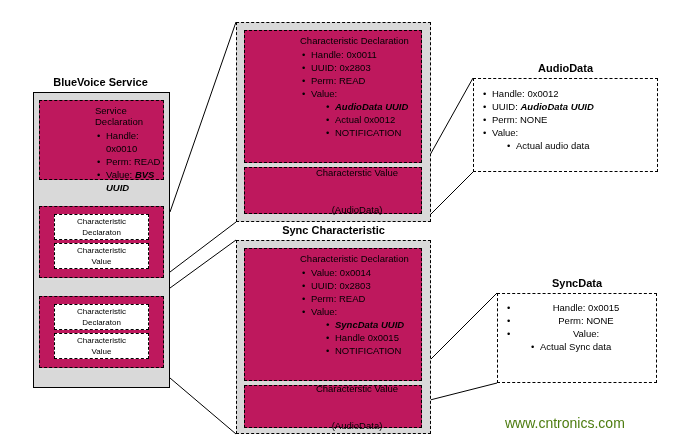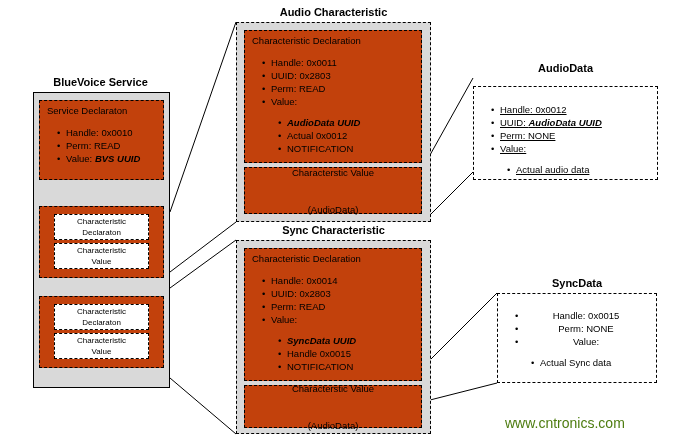--- a/index.html
+++ b/index.html
@@ -41,32 +41,33 @@
   .outer-solid {
     border: 1px solid #000;
     background: #d9d9d9;
   }
   .outer-dash {
     border: 1px dashed #000;
     background: #d9d9d9;
   }
   .inner-dash {
     border: 1px dashed #000;
-    background: #c2410c;
+    background: #be185d;
+    padding-left: 48px;
   }
   .plain-dash {
     border: 1px dashed #000;
     background: #ffffff;
   }
   .hdr {
     font-size: 9.5px;
     padding: 4px 0 2px 7px;
   }
   ul.bul {
-    margin: 8px;
+    margin: 0;
     padding: 0 0 0 18px;
     list-style: none;
   }
   ul.bul > li {
     font-size: 9.5px;
     line-height: 13px;
     position: relative;
   }
   ul.bul > li:before {
     content: "\2022";
@@ -140,21 +141,21 @@
 
     <line x1="430" y1="360" x2="497" y2="293" stroke="#000" stroke-width="1"></line>
     <line x1="430" y1="400" x2="497" y2="383" stroke="#000" stroke-width="1"></line>
   </svg>
 
   <div class="title" style="left:28px; top:76px; width:145px;">BlueVoice Service</div>
 
   <div class="box outer-solid" style="left:33px; top:92px; width:137px; height:296px;"></div>
 
   <div class="box inner-dash" style="left:39px; top:100px; width:125px; height:80px;">
-    <div class="hdr">Service Declaraton</div>
+    <div class="hdr">Service Declaration</div>
     <ul class="bul">
       <li>Handle: 0x0010</li>
       <li>Perm: READ</li>
       <li><span>Value: </span><span class="bi">BVS UUID</span></li>
     </ul>
   </div>
 
   <div class="box inner-dash" style="left:39px; top:206px; width:125px; height:72px;">
     <div class="box plain-dash" style="left:14px; top:7px; width:95px; height:26px;">
       <div class="small-center">
@@ -178,21 +179,20 @@
       </div>
     </div>
     <div class="box plain-dash" style="left:14px; top:36px; width:95px; height:26px;">
       <div class="small-center">
         <span>Characteristic</span>
         <span>Value</span>
       </div>
     </div>
   </div>
 
-  <div class="title" style="left:236px; top:6px; width:195px;">Audio Characteristic</div>
 
   <div class="box outer-dash" style="left:236px; top:22px; width:195px; height:200px;"></div>
 
   <div class="box inner-dash" style="left:244px; top:30px; width:178px; height:133px;">
     <div class="hdr">Characteristic Declaration</div>
     <ul class="bul">
       <li>Handle: 0x0011</li>
       <li>UUID: 0x2803</li>
       <li>Perm: READ</li>
       <li>Value:</li>
@@ -211,42 +211,42 @@
     </div>
   </div>
 
   <div class="title" style="left:236px; top:224px; width:195px;">Sync Characteristic</div>
 
   <div class="box outer-dash" style="left:236px; top:240px; width:195px; height:194px;"></div>
 
   <div class="box inner-dash" style="left:244px; top:248px; width:178px; height:133px;">
     <div class="hdr">Characteristic Declaration</div>
     <ul class="bul">
-      <li>Handle: 0x0014</li>
+      <li>Value: 0x0014</li>
       <li>UUID: 0x2803</li>
       <li>Perm: READ</li>
       <li>Value:</li>
     </ul>
     <ul class="bul2" style="padding-left:42px;">
       <li class="bi">SyncData UUID</li>
       <li>Handle 0x0015</li>
       <li>NOTIFICATION</li>
     </ul>
   </div>
 
   <div class="box inner-dash" style="left:244px; top:385px; width:178px; height:43px;">
     <div class="centered-2line">
       <span>Characterstic Value</span>
       <span>(AudioData)</span>
     </div>
   </div>
 
   <div class="title" style="left:473px; top:62px; width:185px;">AudioData</div>
 
-  <div class="box plain-dash" style="left:473px; top:86px; width:185px; height:94px;text-decoration:underline;">
+  <div class="box plain-dash" style="left:473px; top:78px; width:185px; height:94px;">
     <ul class="bul" style="padding-top:8px;">
       <li>Handle: 0x0012</li>
       <li><span>UUID: </span><span class="bi">AudioData UUID</span></li>
       <li>Perm: NONE</li>
       <li>Value:</li>
     </ul>
     <ul class="bul2" style="padding-left:42px;">
       <li>Actual audio data</li>
     </ul>
   </div>

